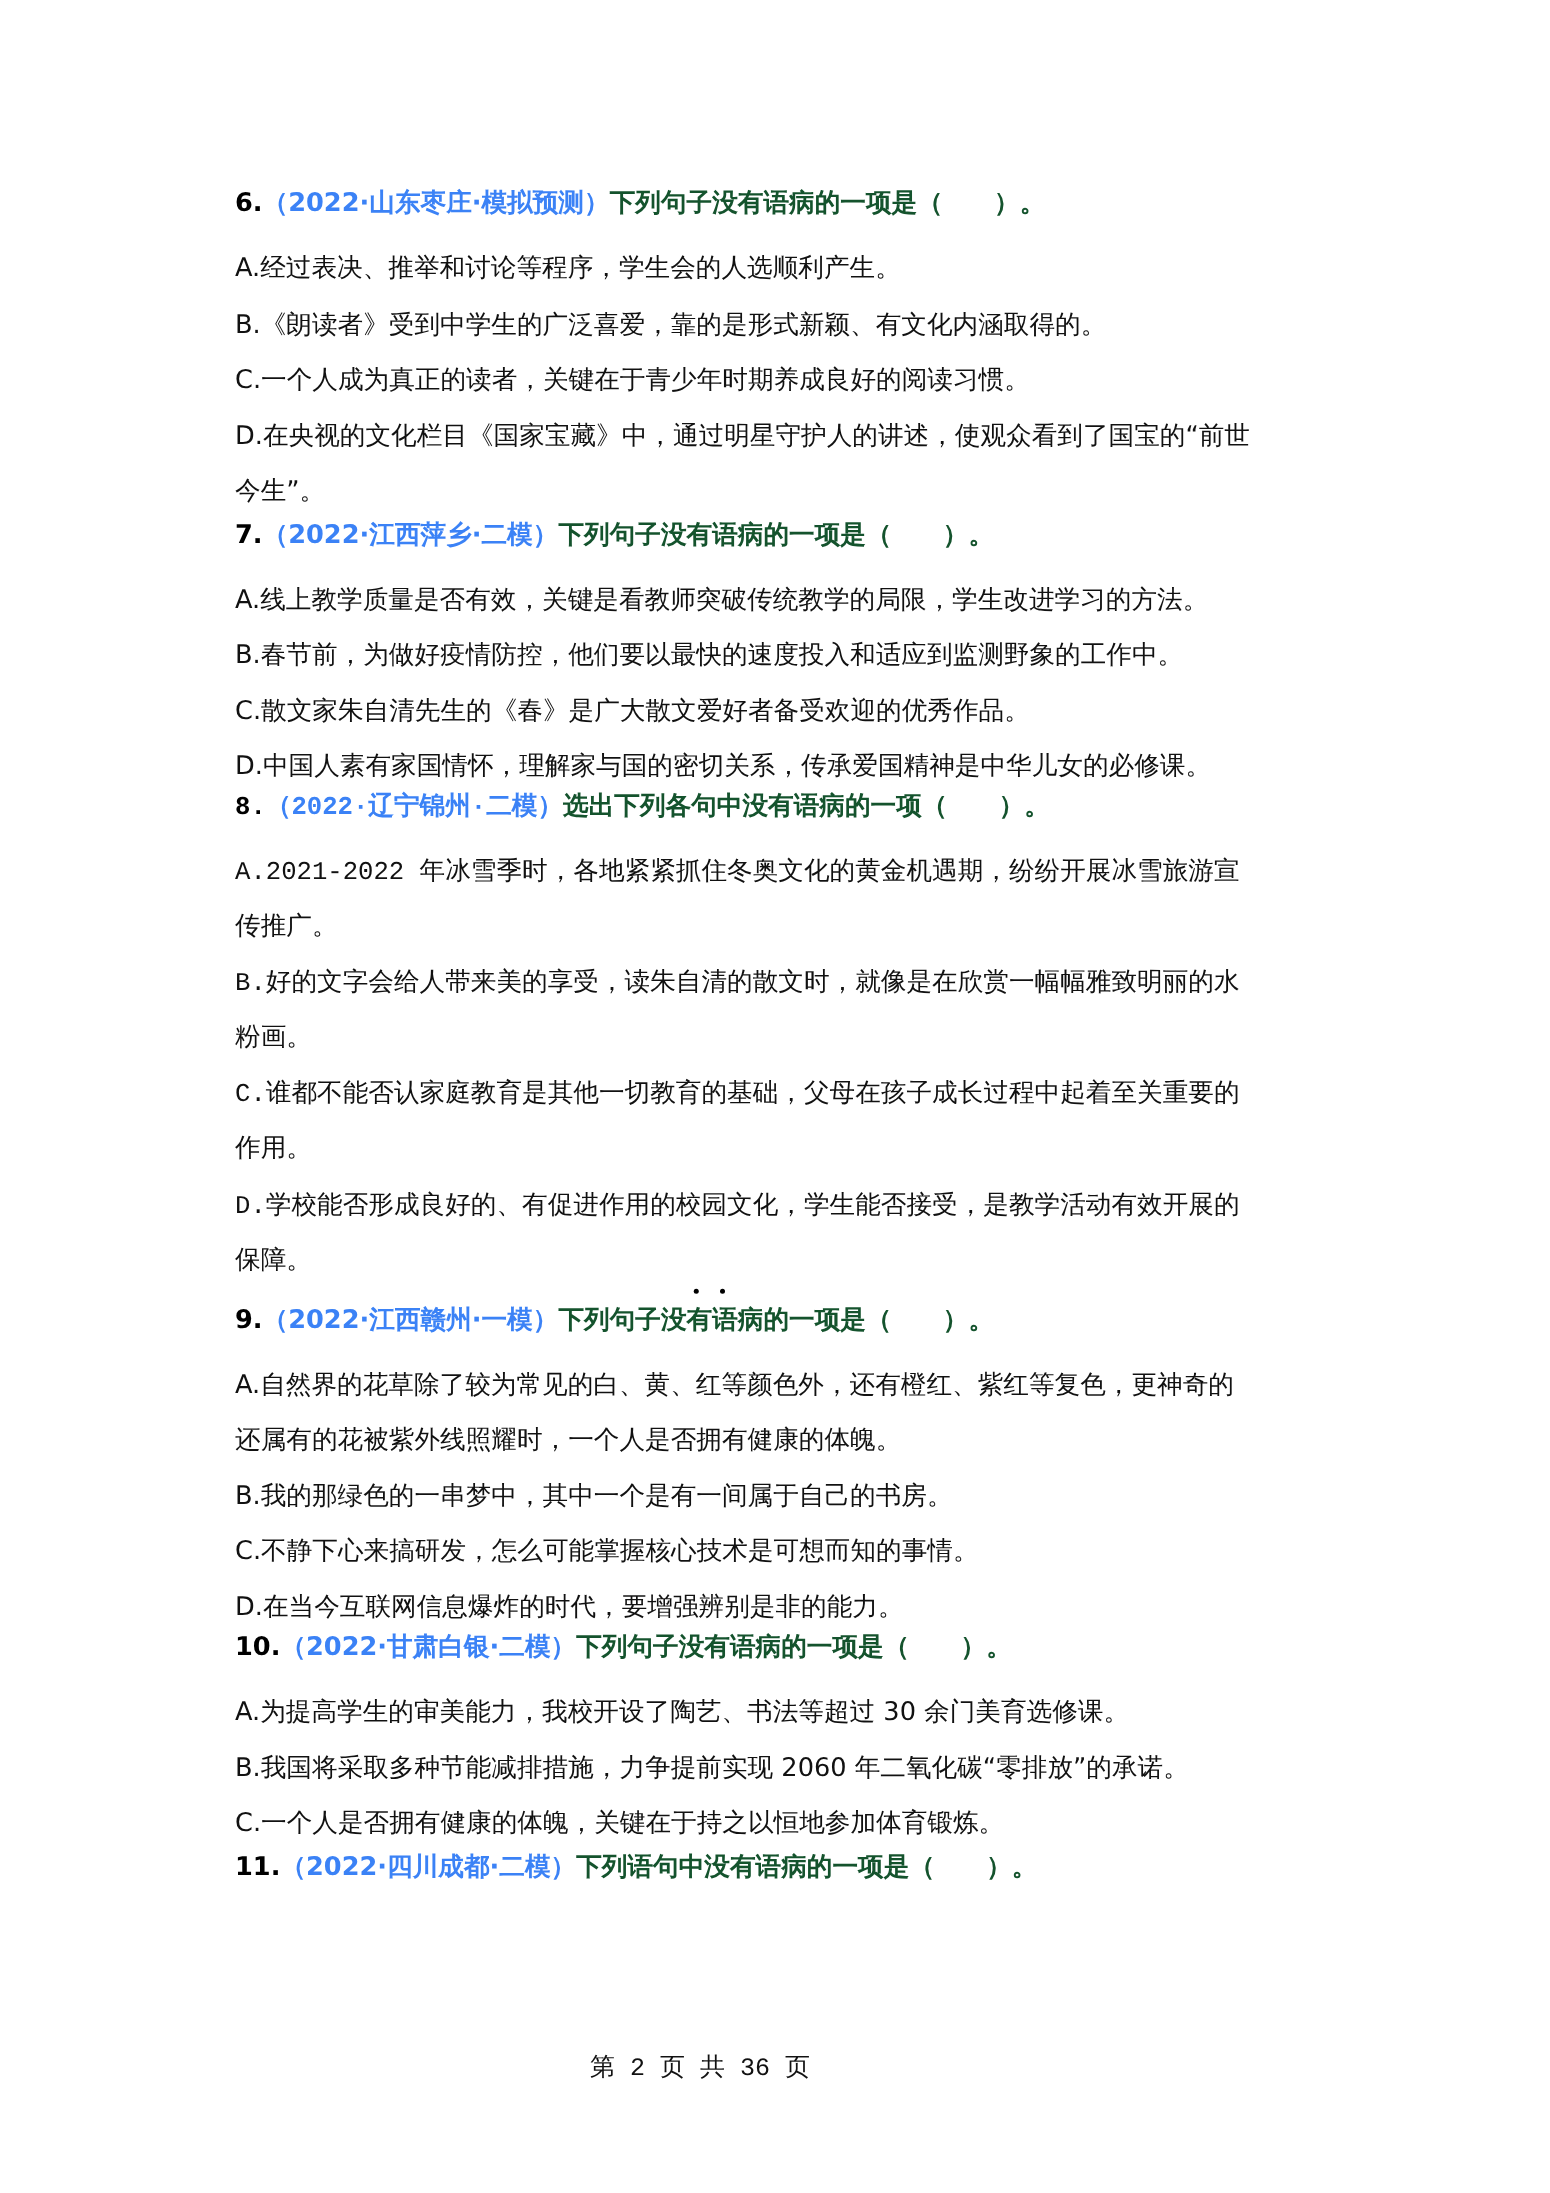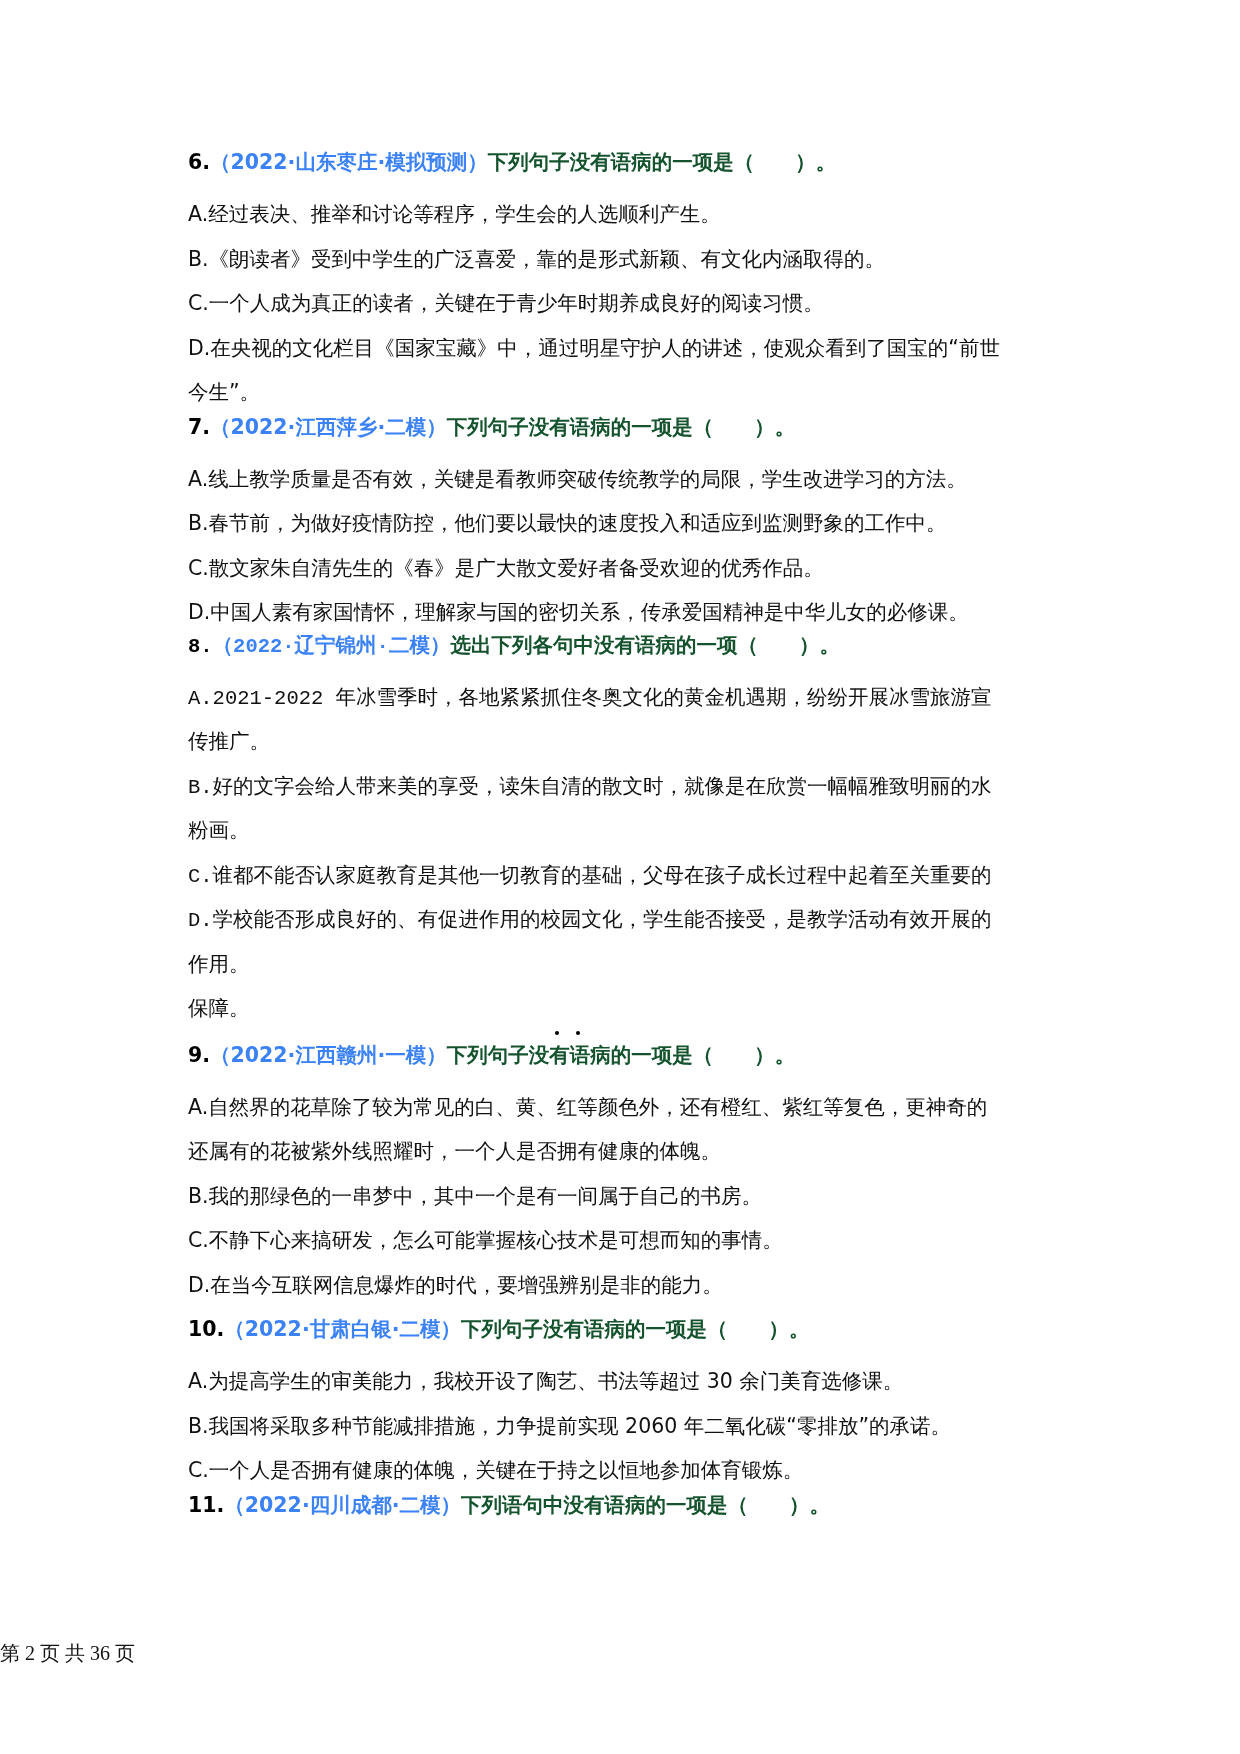--- a/index.html
+++ b/index.html
@@ -8,22 +8,22 @@
     .page { position: absolute; left: 0; top: 0; width: 1240px; height: 1754px; }
     .content { position: absolute; left: 188px; top: 148px; width: 880px; }
     .q-title { font-size: 20.5px; font-weight: bold; line-height: 28px; margin: 0 0 16px 0; white-space: nowrap; }
     .q-num { color: #000000; }
     .q-src { color: #3b82f6; }
     .q-stem { color: #14532d; }
     .opt { font-size: 20.5px; line-height: 44.5px; margin: 0; color: #111111; }
     .opt-block { margin-bottom: -4px; }
     .emph-dots { position: relative; height: 12px; }
     .emph-dots .dot { position: absolute; top: 2px; width: 4px; height: 4px; border-radius: 50%; background: #000; }
-    .footer { position: absolute; top: 1640px; left: 0; width: 1120px; 
-              font-family: Liberation Serif, serif; font-size: 20px; color: #111111; }
+    .footer { position: absolute; top: 1640px; left: 0; width: 1120px; text-align: center;
+              font-family: Liberation Mono, monospace; font-size: 20px; color: #111111; }
   </style>
 </head>
 <body>
 
 <div class="page">
   <div class="content">
 
     <div>
       <p class="q-title">
         <span class="q-num">6.</span><span class="q-src">（2022·山东枣庄·模拟预测）</span><span class="q-stem">下列句子没有语病的一项是（　　）。</span>
@@ -52,22 +52,22 @@
     <div style="margin-top:2px;font-family:Liberation Mono, monospace;">
       <p class="q-title">
         <span class="q-num">8.</span><span class="q-src">（2022·辽宁锦州·二模）</span><span class="q-stem">选出下列各句中没有语病的一项（　　）。</span>
       </p>
       <div class="opt-block">
         <p class="opt">A.2021-2022 年冰雪季时，各地紧紧抓住冬奥文化的黄金机遇期，纷纷开展冰雪旅游宣</p>
         <p class="opt">传推广。</p>
         <p class="opt">B.好的文字会给人带来美的享受，读朱自清的散文时，就像是在欣赏一幅幅雅致明丽的水</p>
         <p class="opt">粉画。</p>
         <p class="opt">C.谁都不能否认家庭教育是其他一切教育的基础，父母在孩子成长过程中起着至关重要的</p>
+        <p class="opt">作用。</p>
         <p class="opt">D.学校能否形成良好的、有促进作用的校园文化，学生能否接受，是教学活动有效开展的</p>
-        <p class="opt">作用。</p>
         <p class="opt">保障。</p>
       </div>
     </div>
 
     <div>
       <div class="emph-dots">
         <span class="dot" style="left:367px;"></span>
         <span class="dot" style="left:388px;"></span>
       </div>
       <p class="q-title">
@@ -75,21 +75,21 @@
       </p>
       <div class="opt-block">
         <p class="opt">A.自然界的花草除了较为常见的白、黄、红等颜色外，还有橙红、紫红等复色，更神奇的</p>
         <p class="opt">还属有的花被紫外线照耀时，一个人是否拥有健康的体魄。</p>
         <p class="opt">B.我的那绿色的一串梦中，其中一个是有一间属于自己的书房。</p>
         <p class="opt">C.不静下心来搞研发，怎么可能掌握核心技术是可想而知的事情。</p>
         <p class="opt">D.在当今互联网信息爆炸的时代，要增强辨别是非的能力。</p>
       </div>
     </div>
 
-    <div style="margin-top:12px;">
+    <div style="margin-top:0;">
       <p class="q-title">
         <span class="q-num">10.</span><span class="q-src">（2022·甘肃白银·二模）</span><span class="q-stem">下列句子没有语病的一项是（　　）。</span>
       </p>
       <div class="opt-block">
         <p class="opt">A.为提高学生的审美能力，我校开设了陶艺、书法等超过 30 余门美育选修课。</p>
         <p class="opt">B.我国将采取多种节能减排措施，力争提前实现 2060 年二氧化碳“零排放”的承诺。</p>
         <p class="opt">C.一个人是否拥有健康的体魄，关键在于持之以恒地参加体育锻炼。</p>
       </div>
     </div>
 

